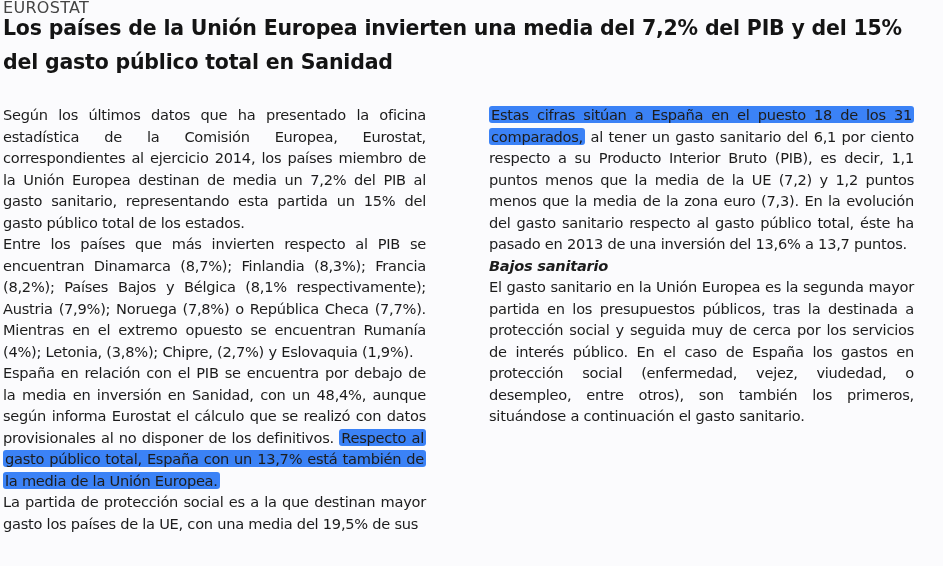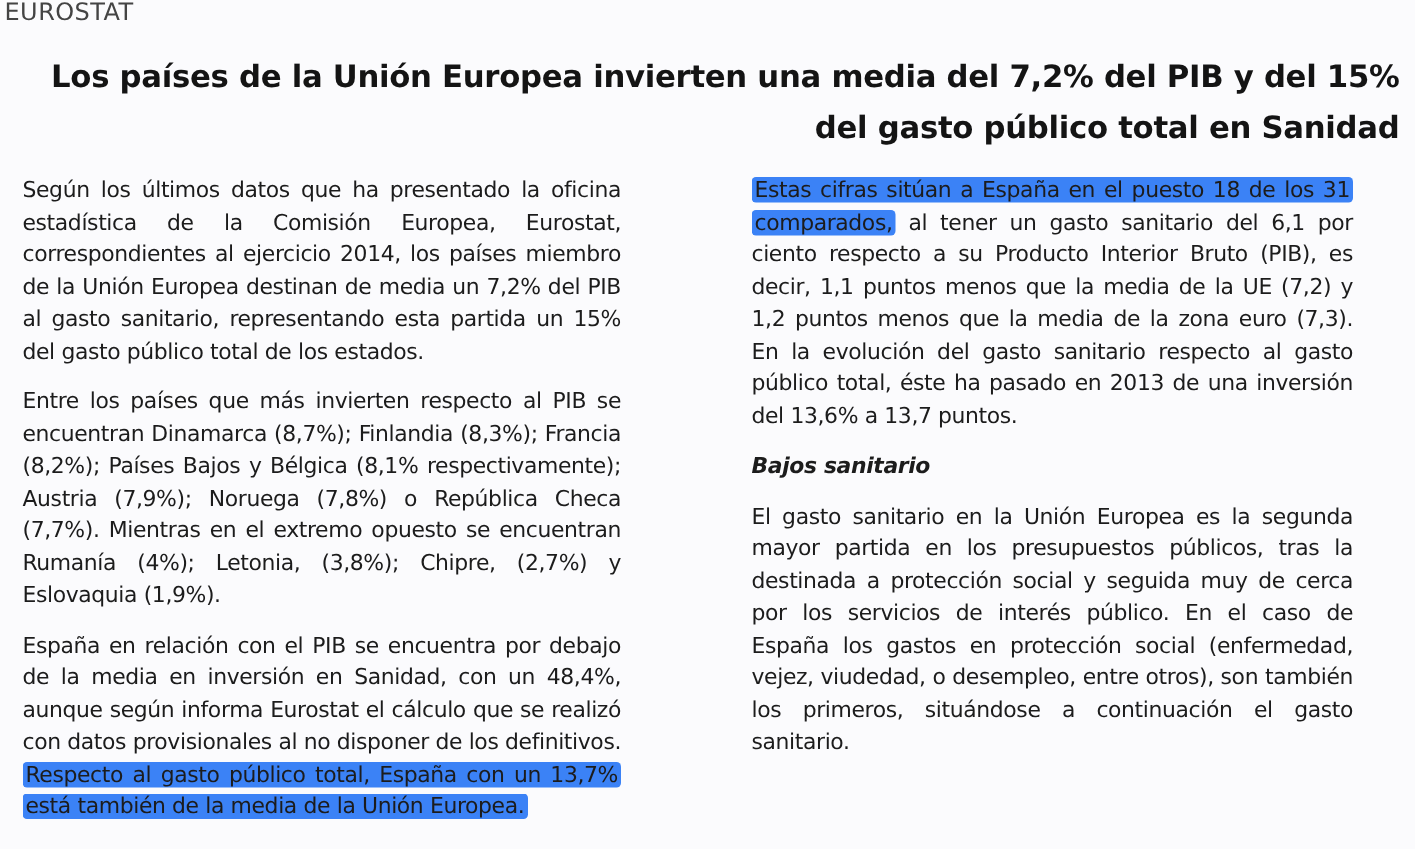--- a/index.html
+++ b/index.html
@@ -20,49 +20,48 @@
       left: 3px;
       top: -2px;
       font-size: 16px;
       color: #444;
       letter-spacing: 0.3px;
       line-height: 20px;
     }
     .title {
       position: absolute;
       left: 3px;
-      top: 34px;
+      top: 11px;
       width: 930px;
       font-size: 20.5px;
       font-weight: bold;
       line-height: 34px;
       color: #141414;
       margin: 0;
       letter-spacing: -0.2px;
-      text-align: right;
     }
     .column {
       position: absolute;
       top: 104px;
       font-size: 14.6px;
       line-height: 21.5px;
       text-align: justify;
       color: #1c1c1c;
       letter-spacing: -0.25px;
     }
     .col-left {
       left: 3px;
       width: 423px;
     }
     .col-right {
       left: 489px;
       width: 425px;
     }
     .column p {
-      margin: 12px;
+      margin: 0;
     }
     .hl {
       background: #3b82f6;
       border-radius: 3px;
       padding: 0 2px;
       box-decoration-break: clone;
       -webkit-box-decoration-break: clone;
     }
     .subheading {
       font-weight: bold;
@@ -78,19 +77,20 @@
 </head>
 <body>
 
 <div class="source-label">EUROSTAT</div>
 <h1 class="title">Los países de la Unión Europea invierten una media del 7,2% del PIB y del 15% del gasto público total en Sanidad</h1>
 
 <div class="column col-left">
   <p>Según los últimos datos que ha presentado la oficina estadística de la Comisión Europea, Eurostat, correspondientes al ejercicio 2014, los países miembro de la Unión Europea destinan de media un 7,2% del PIB al gasto sanitario, representando esta partida un 15% del gasto público total de los estados.</p>
   <p>Entre los países que más invierten respecto al PIB se encuentran Dinamarca (8,7%); Finlandia (8,3%); Francia (8,2%); Países Bajos y Bélgica (8,1% respectivamente); Austria (7,9%); Noruega (7,8%) o República Checa (7,7%). Mientras en el extremo opuesto se encuentran Rumanía (4%); Letonia, (3,8%); Chipre, (2,7%) y Eslovaquia (1,9%).</p>
   <p><span>España en relación con el PIB se encuentra por debajo de la media en inversión en Sanidad, con un 48,4%, aunque según informa Eurostat el cálculo que se realizó con datos provisionales al no disponer de los definitivos. </span><span class="hl">Respecto al gasto público total, España con un 13,7% está también de la media de la Unión Europea.</span></p>
+  <p>La partida de protección social es a la que destinan mayor gasto los países de la UE, con una media del 19,5% de sus</p>
 </div>
 
 <div class="column col-right">
   <p><span class="hl">Estas cifras sitúan a España en el puesto 18 de los 31 comparados,</span><span> al tener un gasto sanitario del 6,1 por ciento respecto a su Producto Interior Bruto (PIB), es decir, 1,1 puntos menos que la media de la UE (7,2) y 1,2 puntos menos que la media de la zona euro (7,3). En la evolución del gasto sanitario respecto al gasto público total, éste ha pasado en 2013 de una inversión del 13,6% a 13,7 puntos.</span></p>
   <p class="subheading">Bajos sanitario</p>
   <p>El gasto sanitario en la Unión Europea es la segunda mayor partida en los presupuestos públicos, tras la destinada a protección social y seguida muy de cerca por los servicios de interés público. En el caso de España los gastos en protección social (enfermedad, vejez, viudedad, o desempleo, entre otros), son también los primeros, situándose a continuación el gasto sanitario.</p>
 </div>
 
 </body></html>

